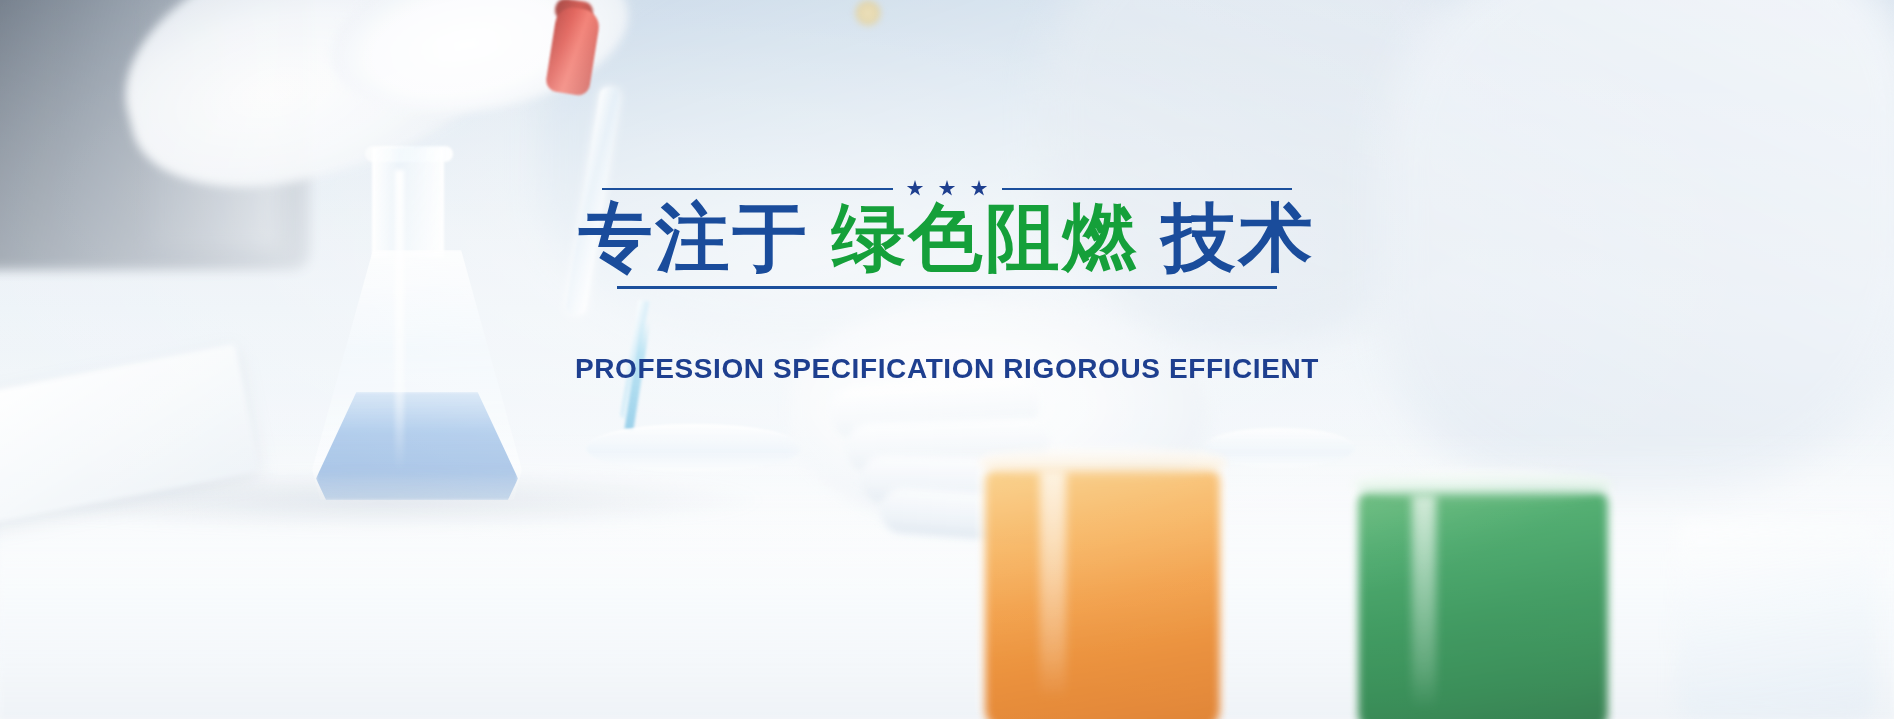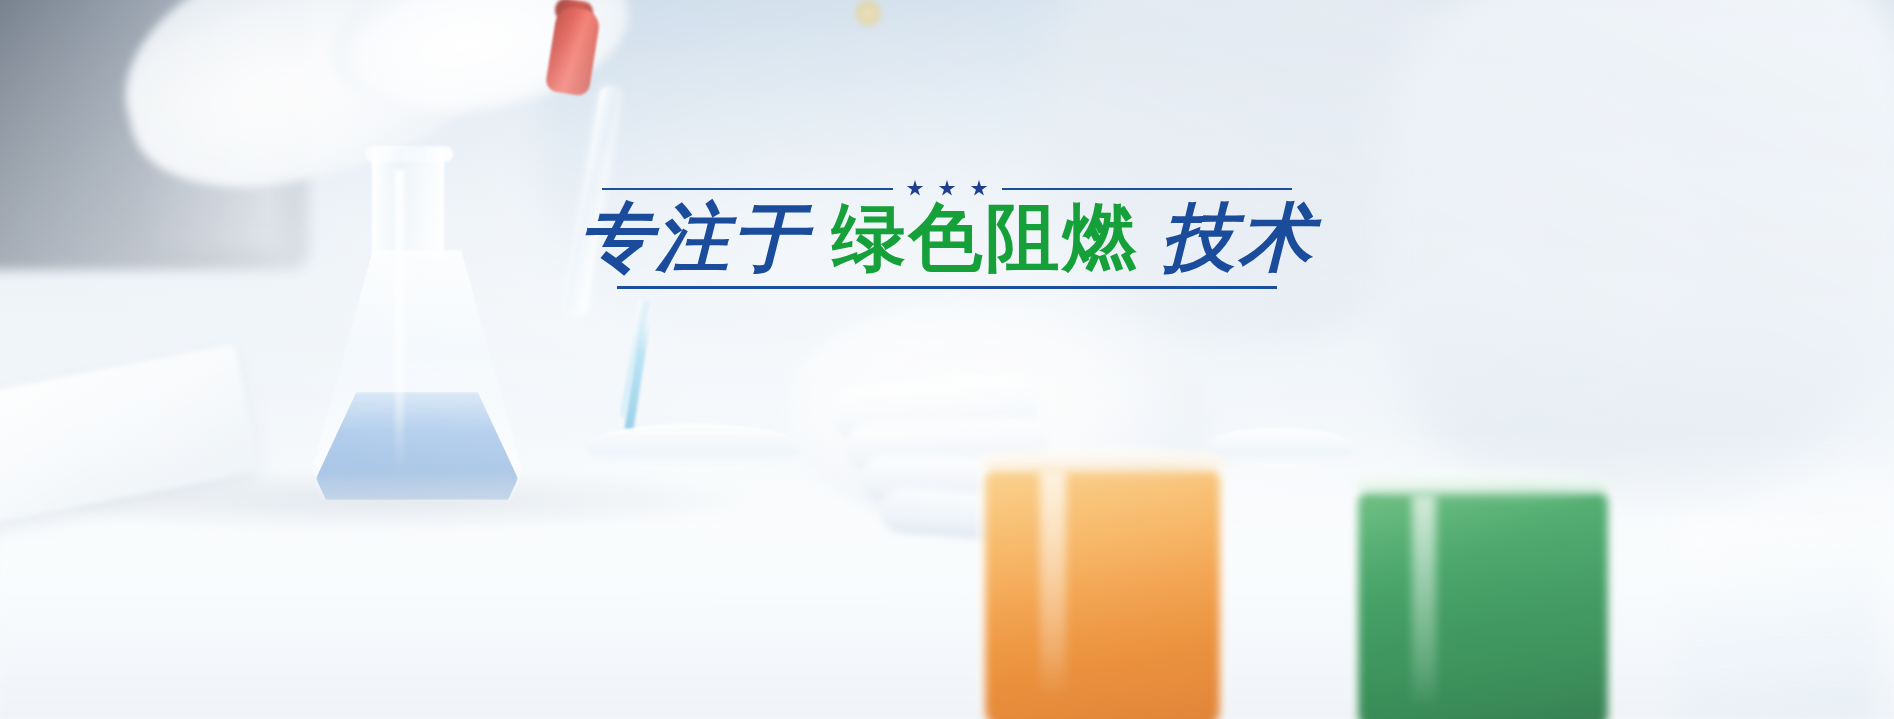--- a/index.html
+++ b/index.html
@@ -342,21 +342,21 @@
     top: 196px;
     left: 50%;
     transform: translateX(-50%);
     white-space: nowrap;
     font-size: 74px;
     font-weight: 700;
     letter-spacing: 3px;
     line-height: 1.12;
     font-family: "DejaVu Sans", "Liberation Sans", sans-serif;
   }
-  .hl-blue  { color: #1a4c9b; font-style: italic; }
+  .hl-blue  { color: #1a4c9b; }
   .hl-green { color: #15a03a; }
   .hl-gap   { display: inline-block; width: 22px; }
 
   .headline-rule {
     position: absolute;
     top: 286px;
     left: 50%;
     transform: translateX(-50%);
     width: 660px;
     height: 3px;
@@ -456,16 +456,17 @@
         <span class="star"></span>
         <span class="star"></span>
       </span>
       <span class="rule"></span>
     </div>
 
     <h1 class="headline"><span class="hl-blue">专注于</span><span class="hl-gap"></span><span class="hl-green">绿色阻燃</span><span class="hl-gap"></span><span class="hl-blue">技术</span></h1>
 
     <div class="headline-rule"></div>
 
+    <div class="subtitle-en">PROFESSION SPECIFICATION RIGOROUS EFFICIENT</div>
 
 
   </div>
 </div>
 
 </body></html>

